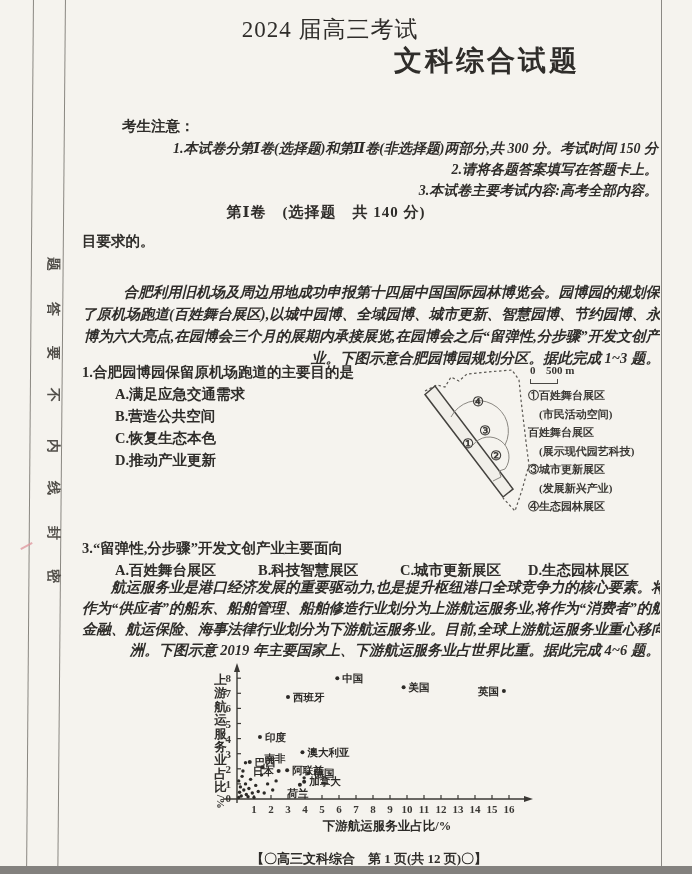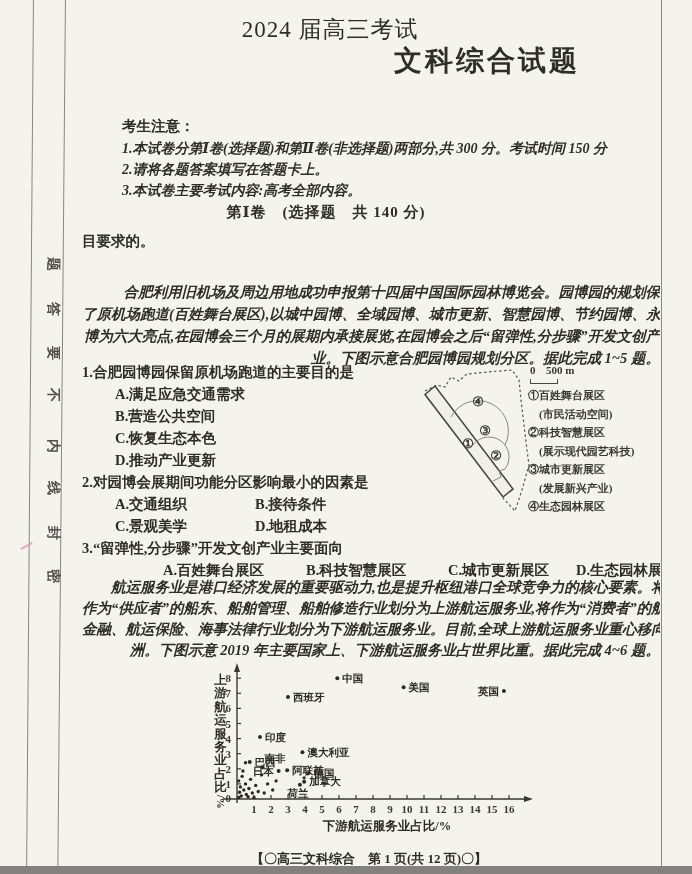--- a/index.html
+++ b/index.html
@@ -15,35 +15,35 @@
   #page-border-right{position:absolute;top:0;left:661px;width:1px;height:874px;background:#8b8984;}
   #bottom-strip{position:absolute;left:0;top:866px;width:692px;height:8px;background:#83817e;}
   #pink-mark{position:absolute;left:20px;top:545px;width:13px;height:2px;background:#e09aa0;
              transform:rotate(-28deg);opacity:.8;}
   
   #content{position:absolute;left:80px;top:0;width:578px;height:866px;}
   .center{text-align:center;}
   #title1{top:14px;left:0;width:500px;font-size:23px;font-weight:400;letter-spacing:1px;}
   #title2{top:42px;left:0;width:500px;font-size:28px;font-weight:700;letter-spacing:3px;text-align:right;}
   #notice-head{top:117px;left:42px;font-size:14.5px;font-weight:700;}
-  #notice-items{top:138px;left:42px;width:536px;font-size:14px;font-weight:600;line-height:21px;font-style:italic;}
+  #notice-items{top:138px;left:42px;width:536px;font-size:14px;font-weight:600;line-height:21px;font-style:italic;text-align:right;}
   #sec-heading{top:203px;left:0;width:492px;font-size:15px;font-weight:700;letter-spacing:1px;}
   .block{line-height:22px;font-size:14.5px;font-weight:600;width:578px;}
   .block .line{white-space:nowrap;overflow:hidden;}
   .ind{padding-left:29px;}
   .ital{font-style:italic;text-align:right;}
   #intro{top:230px;left:2px;font-weight:700;}
   #passage1{top:281px;left:2px;}
   #q1{top:361px;left:2px;}
   #q2{top:471px;left:2px;}
   #q3{top:537px;left:2px;}
   #passage2{top:577px;left:2px;line-height:21px;}
   .opt-ind{padding-left:33px;}
   .opt-a{display:inline-block;width:140px;}
-  .o3a{display:inline-block;width:143px;margin-left:48px;}
+  .o3a{display:inline-block;width:143px;}
   .o3b{display:inline-block;width:142px;}
   .o3c{display:inline-block;width:128px;}
   
   #map-svg{position:absolute;left:412px;top:362px;}
   #legend{position:absolute;left:528px;top:364px;width:132px;font-size:11px;font-weight:700;color:#3a3834;}
   #scalebar-row{position:relative;height:14px;}
   #scale-left{position:absolute;left:2px;top:0;}
   #scale-right{position:absolute;left:18px;top:0;}
   #scalebar-line{position:absolute;left:2px;top:15px;width:26px;height:4px;
     border-left:1px solid #4a4844;border-right:1px solid #4a4844;border-bottom:1px solid #4a4844;}
@@ -93,40 +93,31 @@
     <div id="sec-heading" class="abs center">第Ⅰ卷　(选择题　共 140 分)</div>
 
     <div id="intro" class="abs block">
       <div class="line">目要求的。</div>
     </div>
 
     <div id="passage1" class="abs block ital">
       <div class="line ind">合肥利用旧机场及周边用地成功申报第十四届中国国际园林博览会。园博园的规划保</div>
       <div class="line">了原机场跑道(百姓舞台展区),以城中园博、全域园博、城市更新、智慧园博、节约园博、永续园</div>
       <div class="line">博为六大亮点,在园博会三个月的展期内承接展览,在园博会之后“留弹性,分步骤”开发文创产</div>
-      <div class="line">业。下图示意合肥园博园规划分区。据此完成 1~5 题。</div>
+      <div class="line">业。下图示意合肥园博园规划分区。据此完成 1~3 题。</div>
     </div>
 
     <div id="q1" class="abs block">
       <div class="line">1.合肥园博园保留原机场跑道的主要目的是</div>
       <div class="line opt-ind">A.满足应急交通需求</div>
       <div class="line opt-ind">B.营造公共空间</div>
       <div class="line opt-ind">C.恢复生态本色</div>
       <div class="line opt-ind">D.推动产业更新</div>
     </div>
 
-    <div id="q2" class="abs block">
-      <div class="line">2.对园博会展期间功能分区影响最小的因素是</div>
-      <div class="line opt-ind">
-        <span class="opt-a">A.交通组织</span><span>B.接待条件</span>
-      </div>
-      <div class="line opt-ind">
-        <span class="opt-a">C.景观美学</span><span>D.地租成本</span>
-      </div>
-    </div>
 
     <div id="q3" class="abs block">
       <div class="line">3.“留弹性,分步骤”开发文创产业主要面向</div>
       <div class="line opt-ind">
         <span class="o3a">A.百姓舞台展区</span><span class="o3b">B.科技智慧展区</span><span class="o3c">C.城市更新展区</span><span>D.生态园林展区</span>
       </div>
     </div>
 
     <div id="passage2" class="abs block ital">
       <div class="line ind">航运服务业是港口经济发展的重要驱动力,也是提升枢纽港口全球竞争力的核心要素。将</div>
@@ -151,21 +142,21 @@
 
   <div id="legend">
     <div id="scalebar-row">
       <span id="scale-left">0</span>
       <span id="scale-right">500 m</span>
       <div id="scalebar-line"></div>
     </div>
     <div id="legend-items">
       <div>①百姓舞台展区</div>
       <div class="lg-note">(市民活动空间)</div>
-      <div>②科技智慧展区</div>
+      <div>百姓舞台展区</div>
       <div class="lg-note">(展示现代园艺科技)</div>
       <div>③城市更新展区</div>
       <div class="lg-note">(发展新兴产业)</div>
       <div>④生态园林展区</div>
     </div>
   </div>
 
   <div id="chart-wrap">
     <div id="ylabel-col">
         <div>上</div>

